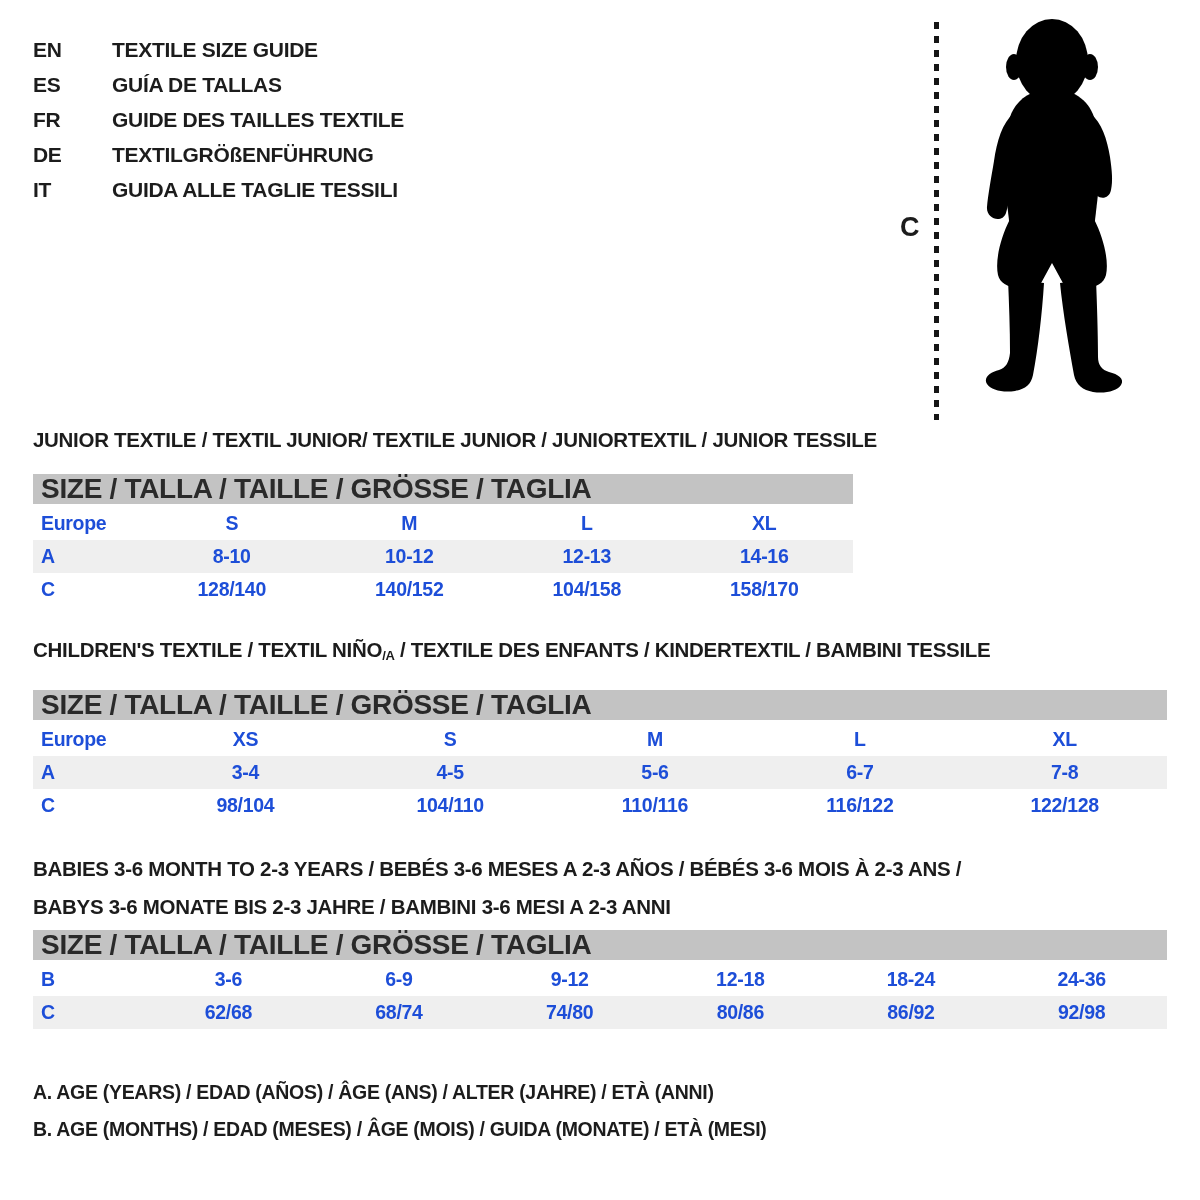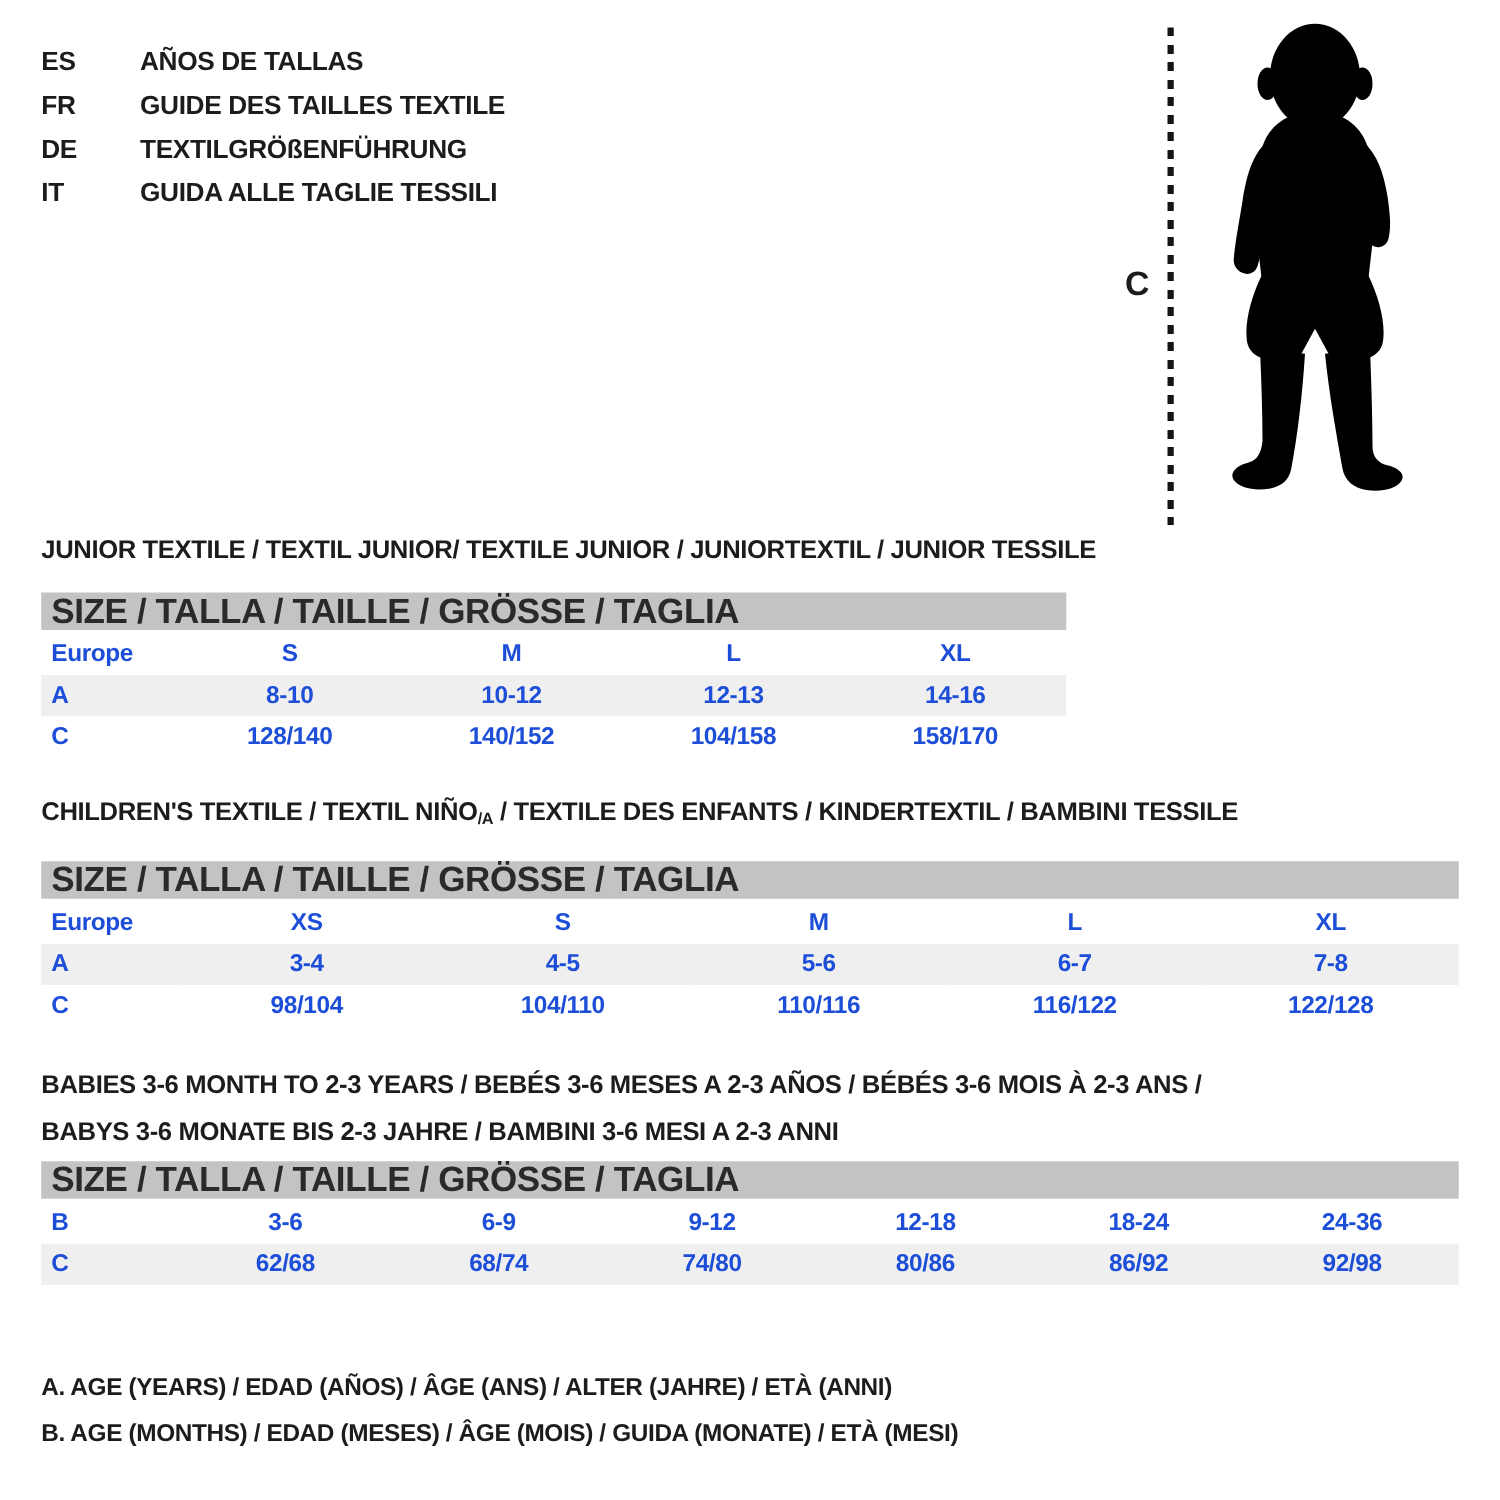--- a/index.html
+++ b/index.html
@@ -57,33 +57,37 @@
   table.w-narrow { width: 820px; }
   table.w-full   { width: 1134px; }
   .size-table td {
     height: 33px; font-size: 19.5px; letter-spacing: -0.3px;
     text-align: center; vertical-align: middle; color: #1d4ed8;
   }
   .size-table td.lbl { text-align: left; padding-left: 8px; width: 110px; }
   .size-table tr.shaded { background: var(--shaded-row); }
 
   
-  .legend { margin-top: 64px; }
+  .legend { margin-top: 45px; }
   .legend-line { font-size: 19.5px; line-height: 37px; letter-spacing: -0.3px; display: block; }
 </style>
 </head>
 <body>
 
 <div class="page">
 
   <div class="top">
     <div class="lang-list">
       <div class="lang-row">
+        <span class="lang-code">EN</span>
+        <span class="lang-title">TEXTILE SIZE GUIDE</span>
+      </div>
+      <div class="lang-row">
         <span class="lang-code">ES</span>
-        <span class="lang-title">AÑOS DE TALLAS</span>
+        <span class="lang-title">GUÍA DE TALLAS</span>
       </div>
       <div class="lang-row">
         <span class="lang-code">FR</span>
         <span class="lang-title">GUIDE DES TAILLES TEXTILE</span>
       </div>
       <div class="lang-row">
         <span class="lang-code">DE</span>
         <span class="lang-title">TEXTILGRÖßENFÜHRUNG</span>
       </div>
       <div class="lang-row">

